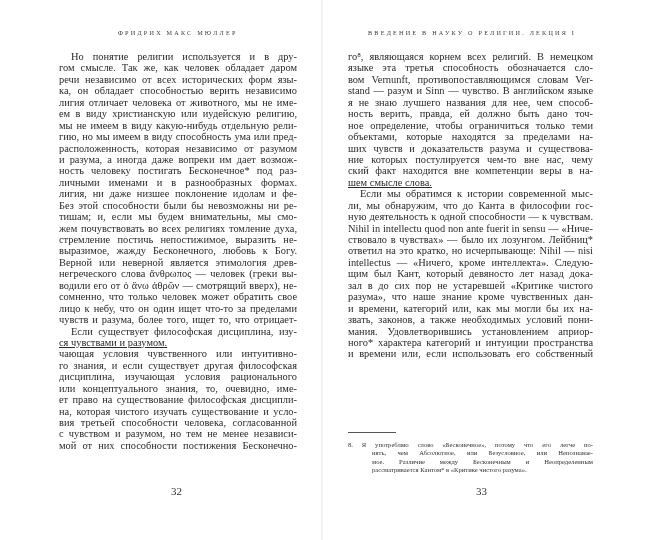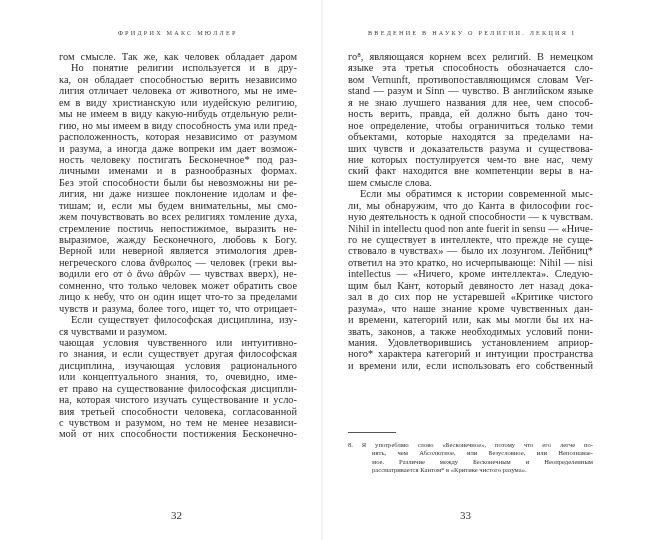--- a/index.html
+++ b/index.html
@@ -10,59 +10,60 @@
   .page.right { left: 323px; width: 324px; }
   .running-head { position: absolute; top: 29px; font-size: 6.2px; letter-spacing: 2.2px;
                   color: #3a3a3a; white-space: nowrap; text-transform: uppercase; }
   .left .running-head { left: 118px; }
   .right .running-head { left: 45px; }
   .body-text { position: absolute; top: 51px; font-size: 10.4px; line-height: 11.45px;
                text-align: justify; text-align-last: justify; color: #2a2a2a; }
   .left .body-text { left: 59px; width: 238px; }
   .right .body-text { left: 25px; width: 245px; }
   .line { display: block; white-space: nowrap; text-align: justify; text-align-last: justify; height: 11.45px; }
-  .line.last { text-align-last: left; }
+  .line.last { text-align-last: left; text-decoration: underline; }
   .line.indent { padding-left: 12px; }
-  .folio { position: absolute; top: 485px; font-size: 11px; color: #333; margin-top: 24px; }
+  .folio { position: absolute; top: 485px; font-size: 11px; color: #333; }
   .left .folio { left: 171px; }
-  .right .folio { left: 137px; }
+  .right .folio { left: 153px; }
   .fn-rule { position: absolute; left: 25px; top: 432px; width: 48px; height: 1px; background: #555; }
   .footnote { position: absolute; left: 25px; top: 441px; width: 245px; font-size: 6.6px; line-height: 8.3px; color: #333; }
   .footnote .fline { display: block; white-space: nowrap; text-align: justify; text-align-last: justify; }
   .footnote .fline.cont { padding-left: 24px; }
   .footnote .fline.last { text-align-last: left; }
   .spine { position: absolute; left: 321px; top: 0; width: 4px; height: 540px;
            background: linear-gradient(to right, #f6f6f6, #eeeeee, #f6f6f6); }
 </style>
 </head>
 <body>
 
 <div class="page left">
   <div class="running-head">ФРИДРИХ МАКС МЮЛЛЕР</div>
   <div class="body-text">
+    <span class="line indent">Но понятие религии используется и в дру-</span>
     <span class="line">гом смысле. Так же, как человек обладает даром</span>
-    <span class="line indent">Но понятие религии используется и в дру-</span>
+    <span class="line">речи независимо от всех исторических форм язы-</span>
     <span class="line">ка, он обладает способностью верить независимо</span>
     <span class="line">лигия отличает человека от животного, мы не име-</span>
     <span class="line">ем в виду христианскую или иудейскую религию,</span>
     <span class="line">мы не имеем в виду какую-нибудь отдельную рели-</span>
     <span class="line">гию, но мы имеем в виду способность ума или пред-</span>
     <span class="line">расположенность, которая независимо от разумом</span>
     <span class="line">и разума, а иногда даже вопреки им дает возмож-</span>
     <span class="line">ность человеку постигать Бесконечное* под раз-</span>
     <span class="line">личными именами и в разнообразных формах.</span>
+    <span class="line">лигия, ни даже низшее поклонение идолам и фе-</span>
     <span class="line">Без этой способности были бы невозможны ни ре-</span>
-    <span class="line">лигия, ни даже низшее поклонение идолам и фе-</span>
     <span class="line">тишам; и, если мы будем внимательны, мы смо-</span>
     <span class="line">жем почувствовать во всех религиях томление духа,</span>
     <span class="line">стремление постичь непостижимое, выразить не-</span>
     <span class="line">выразимое, жажду Бесконечного, любовь к Богу.</span>
     <span class="line">Верной или неверной является этимология древ-</span>
     <span class="line">негреческого слова ἄνθρωπος — человек (греки вы-</span>
-    <span class="line">водили его от ὁ ἄνω ἀθρῶν — чувствах вверх), не-</span>
+    <span class="line">водили его от ὁ ἄνω ἀθρῶν — смотрящий вверх), не-</span>
     <span class="line">сомненно, что только человек может обратить свое</span>
     <span class="line">лицо к небу, что он один ищет что-то за пределами</span>
     <span class="line">чувств и разума, более того, ищет то, что отрицает-</span>
     <span class="line indent">Если существует философская дисциплина, изу-</span>
     <span class="line last">ся чувствами и разумом.</span>
     <span class="line">чающая условия чувственного или интуитивно-</span>
     <span class="line">го знания, и если существует другая философская</span>
     <span class="line">дисциплина, изучающая условия рационального</span>
     <span class="line">или концептуального знания, то, очевидно, име-</span>
     <span class="line">ет право на существование философская дисципли-</span>
@@ -88,21 +89,20 @@
     <span class="line">ное определение, чтобы ограничиться только теми</span>
     <span class="line">объектами, которые находятся за пределами на-</span>
     <span class="line">ших чувств и доказательств разума и существова-</span>
     <span class="line">ние которых постулируется чем-то вне нас, чему</span>
     <span class="line">ский факт находится вне компетенции веры в на-</span>
     <span class="line last">шем смысле слова.</span>
     <span class="line indent">Если мы обратимся к истории современной мыс-</span>
     <span class="line">ли, мы обнаружим, что до Канта в философии гос-</span>
     <span class="line">ную деятельность к одной способности — к чувствам.</span>
     <span class="line">Nihil in intellectu quod non ante fuerit in sensu — «Ниче-</span>
-    <span class="line">го не существует в интеллекте, что прежде не суще-</span>
     <span class="line">ствовало в чувствах» — было их лозунгом. Лейбниц*</span>
     <span class="line">ответил на это кратко, но исчерпывающе: Nihil — nisi</span>
     <span class="line">intellectus — «Ничего, кроме интеллекта». Следую-</span>
     <span class="line">щим был Кант, который девяносто лет назад дока-</span>
     <span class="line">зал в до сих пор не устаревшей «Критике чистого</span>
     <span class="line">разума», что наше знание кроме чувственных дан-</span>
     <span class="line">и времени, категорий или, как мы могли бы их на-</span>
     <span class="line">звать, законов, а также необходимых условий пони-</span>
     <span class="line">мания. Удовлетворившись установлением априор-</span>
     <span class="line">ного* характера категорий и интуиции пространства</span>

